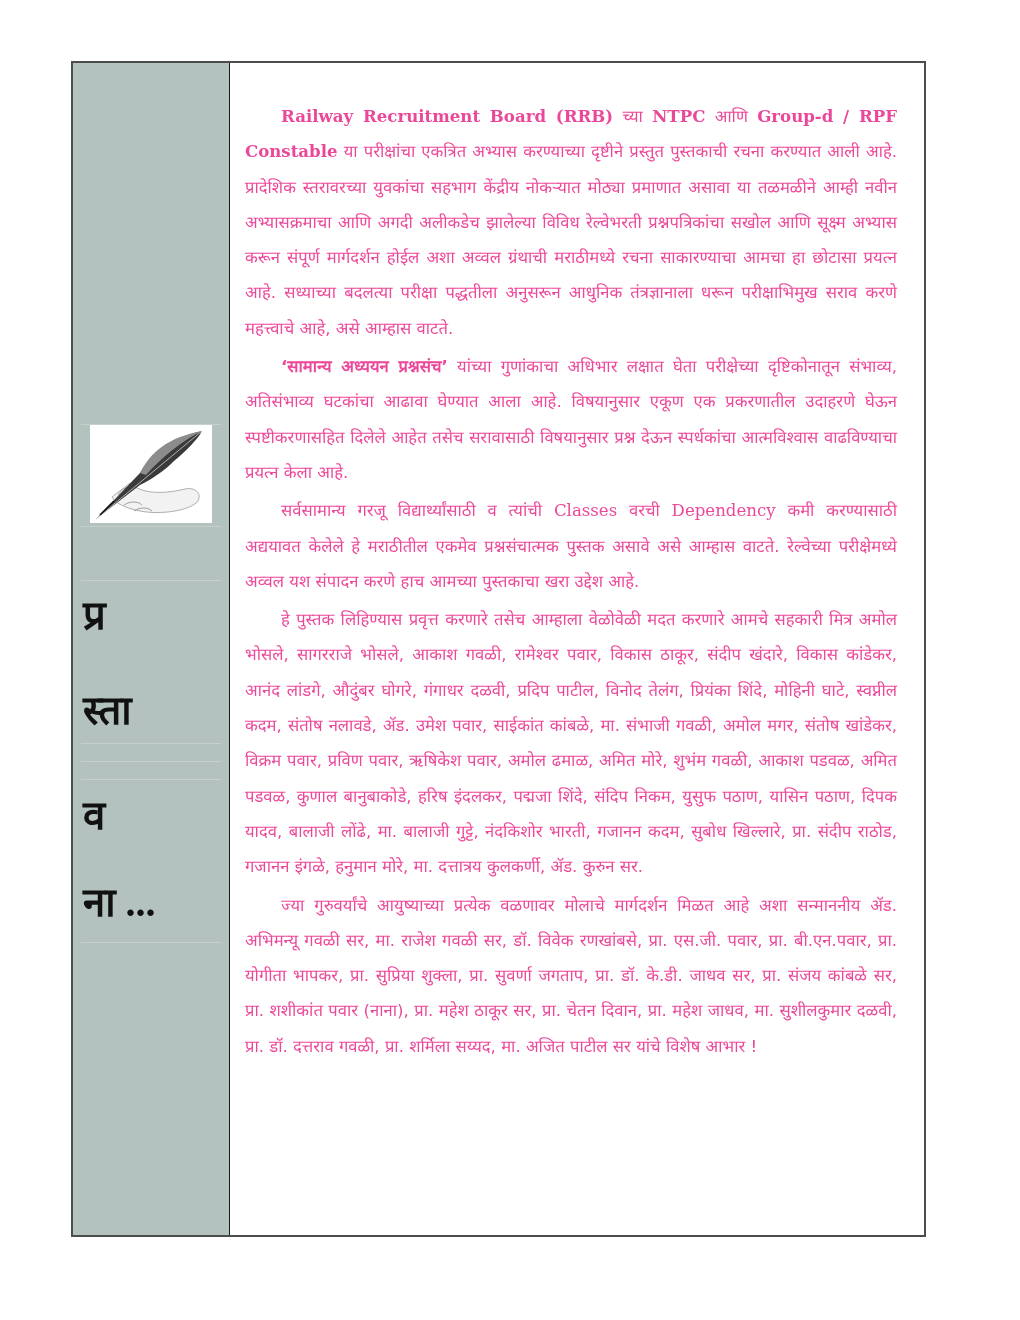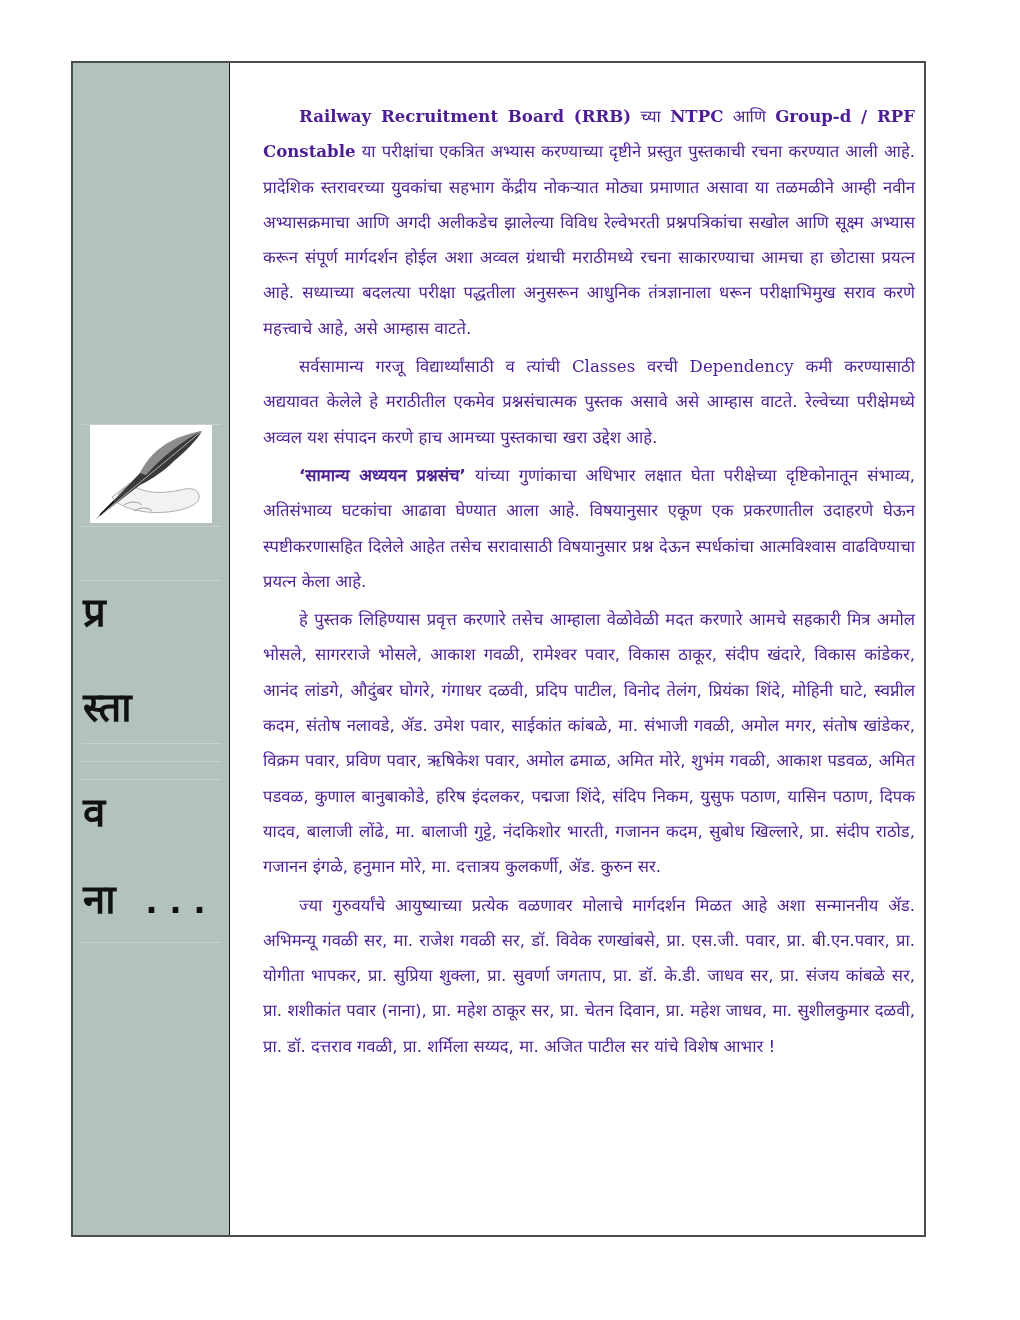--- a/index.html
+++ b/index.html
@@ -11,26 +11,26 @@
     .side {
       position: absolute; left: 0; top: 0; width: 157px; height: 100%;
       background: #b4c2bf; border-right: 1.5px solid #1a1a1a; box-sizing: border-box;
     }
     .sep { position: absolute; left: 8px; width: 140px; height: 1px; background: #c6d1ce; }
     .quill {
       position: absolute; left: 17px; top: 362px; width: 122px; height: 98px;
       background: #ffffff; overflow: hidden;
     }
     .vert {
-      position: absolute; left: 10px; font-family: Liberation Mono, monospace;
+      position: absolute; left: 10px; font-family: Liberation Serif, serif;
       font-weight: bold; font-size: 40px; color: #111111; line-height: 1;
     }
     .content {
-      position: absolute; left: 190px; top: 36px; width: 652px;
-      font-family: "DejaVu Sans", sans-serif; font-size: 16.6px; color: #4c1d95;
+      position: absolute; left: 172px; top: 36px; width: 652px;
+      font-family: "DejaVu Sans", sans-serif; font-size: 16.6px; color: #ec4899;
       line-height: 35.3px; text-align: justify;
     }
     .content p { margin: 0 0 3px 0; text-indent: 36px; }
     .content b { font-family: "DejaVu Serif", serif; font-weight: bold; }
     .content .lat { font-family: "DejaVu Serif", serif; }
   </style>
 </head>
 <body>
 
 <div class="frame">
@@ -53,18 +53,18 @@
     <div class="sep" style="top:680px"></div>
     <div class="sep" style="top:698px"></div>
     <div class="sep" style="top:716px"></div>
     <div class="vert" style="top:733px">व</div>
     <div class="vert" style="top:820px">ना ...</div>
     <div class="sep" style="top:879px"></div>
   </div>
 
   <div class="content">
     <p><b>Railway Recruitment Board (RRB)</b><span> च्या </span><b>NTPC</b><span> आणि </span><b>Group-d / RPF Constable</b><span> या परीक्षांचा एकत्रित अभ्यास करण्याच्या दृष्टीने प्रस्तुत पुस्तकाची रचना करण्यात आली आहे. प्रादेशिक स्तरावरच्या युवकांचा सहभाग केंद्रीय नोकऱ्यात मोठ्या प्रमाणात असावा या तळमळीने आम्ही नवीन अभ्यासक्रमाचा आणि अगदी अलीकडेच झालेल्या विविध रेल्वेभरती प्रश्नपत्रिकांचा सखोल आणि सूक्ष्म अभ्यास करून संपूर्ण मार्गदर्शन होईल अशा अव्वल ग्रंथाची मराठीमध्ये रचना साकारण्याचा आमचा हा छोटासा प्रयत्न आहे. सध्याच्या बदलत्या परीक्षा पद्धतीला अनुसरून आधुनिक तंत्रज्ञानाला धरून परीक्षाभिमुख सराव करणे महत्त्वाचे आहे, असे आम्हास वाटते.</span></p>
+    <p><strong>‘सामान्य अध्ययन प्रश्नसंच’</strong><span> यांच्या गुणांकाचा अधिभार लक्षात घेता परीक्षेच्या दृष्टिकोनातून संभाव्य, अतिसंभाव्य घटकांचा आढावा घेण्यात आला आहे. विषयानुसार एकूण एक प्रकरणातील उदाहरणे घेऊन स्पष्टीकरणासहित दिलेले आहेत तसेच सरावासाठी विषयानुसार प्रश्न देऊन स्पर्धकांचा आत्मविश्वास वाढविण्याचा प्रयत्न केला आहे.</span></p>
     <p><span>सर्वसामान्य गरजू विद्यार्थ्यांसाठी व त्यांची </span><span class="lat">Classes</span><span> वरची </span><span class="lat">Dependency</span><span> कमी करण्यासाठी अद्ययावत केलेले हे मराठीतील एकमेव प्रश्नसंचात्मक पुस्तक असावे असे आम्हास वाटते. रेल्वेच्या परीक्षेमध्ये अव्वल यश संपादन करणे हाच आमच्या पुस्तकाचा खरा उद्देश आहे.</span></p>
-    <p><strong>‘सामान्य अध्ययन प्रश्नसंच’</strong><span> यांच्या गुणांकाचा अधिभार लक्षात घेता परीक्षेच्या दृष्टिकोनातून संभाव्य, अतिसंभाव्य घटकांचा आढावा घेण्यात आला आहे. विषयानुसार एकूण एक प्रकरणातील उदाहरणे घेऊन स्पष्टीकरणासहित दिलेले आहेत तसेच सरावासाठी विषयानुसार प्रश्न देऊन स्पर्धकांचा आत्मविश्वास वाढविण्याचा प्रयत्न केला आहे.</span></p>
     <p>हे पुस्तक लिहिण्यास प्रवृत्त करणारे तसेच आम्हाला वेळोवेळी मदत करणारे आमचे सहकारी मित्र अमोल भोसले, सागरराजे भोसले, आकाश गवळी, रामेश्वर पवार, विकास ठाकूर, संदीप खंदारे, विकास कांडेकर, आनंद लांडगे, औदुंबर घोगरे, गंगाधर दळवी, प्रदिप पाटील, विनोद तेलंग, प्रियंका शिंदे, मोहिनी घाटे, स्वप्नील कदम, संतोष नलावडे, ॲड. उमेश पवार, साईकांत कांबळे, मा. संभाजी गवळी, अमोल मगर, संतोष खांडेकर, विक्रम पवार, प्रविण पवार, ऋषिकेश पवार, अमोल ढमाळ, अमित मोरे, शुभंम गवळी, आकाश पडवळ, अमित पडवळ, कुणाल बानुबाकोडे, हरिष इंदलकर, पद्मजा शिंदे, संदिप निकम, युसुफ पठाण, यासिन पठाण, दिपक यादव, बालाजी लोंढे, मा. बालाजी गुट्टे, नंदकिशोर भारती, गजानन कदम, सुबोध खिल्लारे, प्रा. संदीप राठोड, गजानन इंगळे, हनुमान मोरे, मा. दत्तात्रय कुलकर्णी, ॲड. कुरुन सर.</p>
     <p>ज्या गुरुवर्यांचे आयुष्याच्या प्रत्येक वळणावर मोलाचे मार्गदर्शन मिळत आहे अशा सन्माननीय ॲड. अभिमन्यू गवळी सर, मा. राजेश गवळी सर, डॉ. विवेक रणखांबसे, प्रा. एस.जी. पवार, प्रा. बी.एन.पवार, प्रा. योगीता भापकर, प्रा. सुप्रिया शुक्ला, प्रा. सुवर्णा जगताप, प्रा. डॉ. के.डी. जाधव सर, प्रा. संजय कांबळे सर, प्रा. शशीकांत पवार (नाना), प्रा. महेश ठाकूर सर, प्रा. चेतन दिवान, प्रा. महेश जाधव, मा. सुशीलकुमार दळवी, प्रा. डॉ. दत्तराव गवळी, प्रा. शर्मिला सय्यद, मा. अजित पाटील सर यांचे विशेष आभार !</p>
   </div>
 </div>
 
 </body></html>

